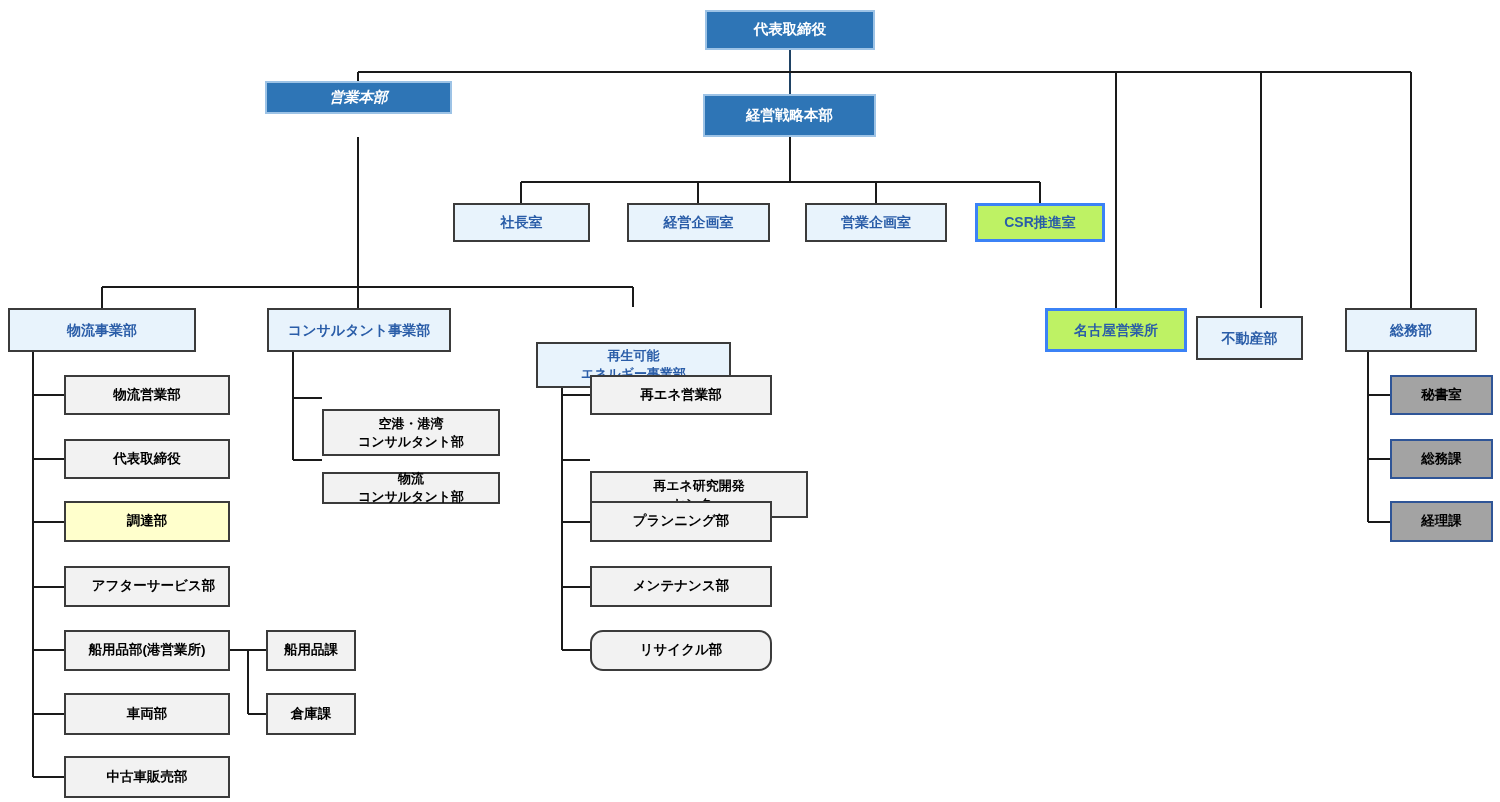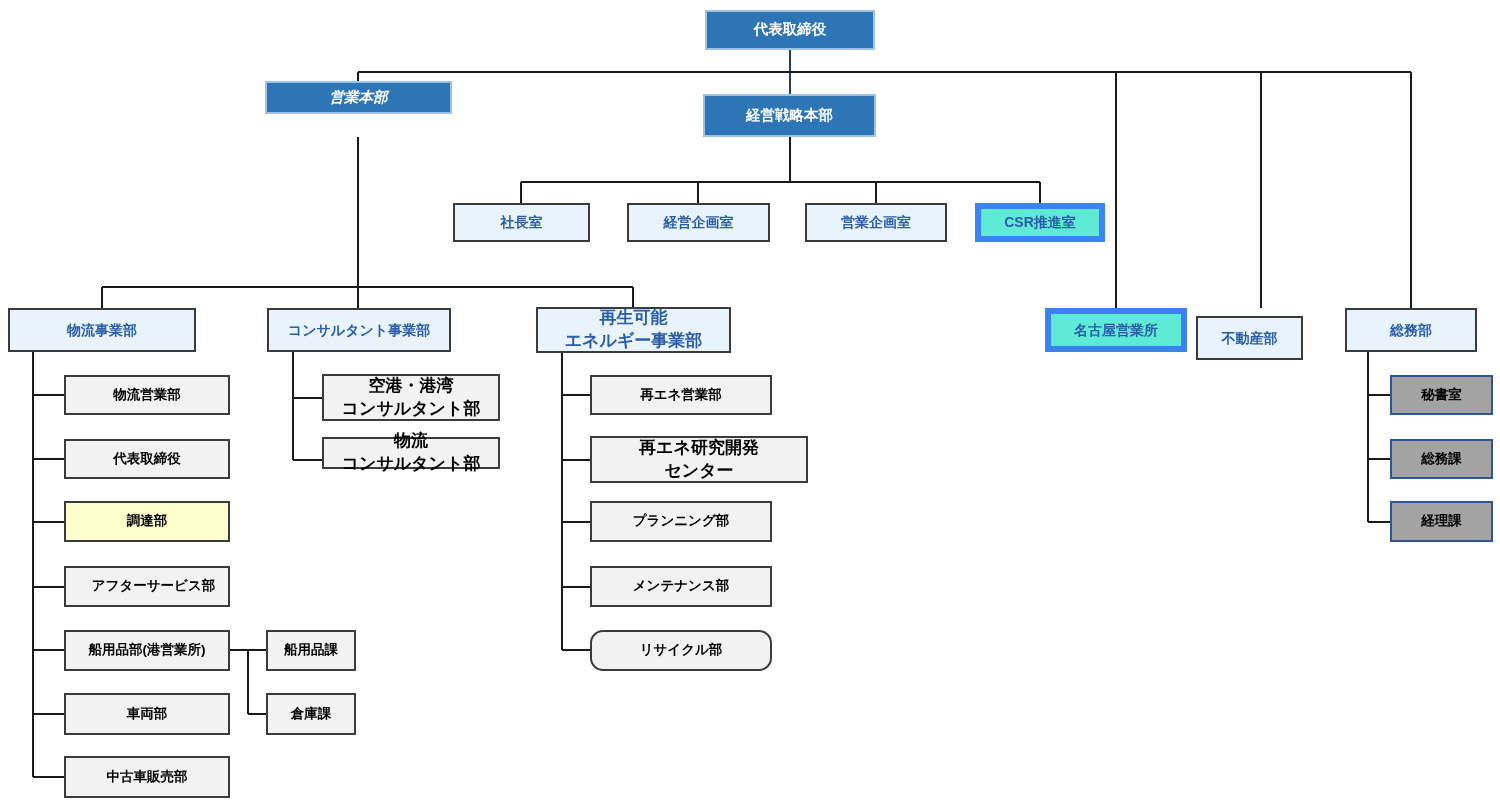--- a/index.html
+++ b/index.html
@@ -14,25 +14,25 @@
   .node{
     position:absolute;
     display:flex;align-items:center;justify-content:center;
     text-align:center;font-weight:bold;
     box-sizing:border-box;
     white-space:pre-line;line-height:1.35;
     font-size:14px;
   }
   .primary{background:#2E75B6;border:2px solid #9DC3E6;color:#ffffff;font-size:14.5px;}
   .lightblue{background:#E8F3FC;border:2px solid #3B3B3B;color:#2A5DA8;}
-  .lightblue-navy{background:#5eead4;border:6px solid #3b82f6;color:#2A5DA8;}
+  .lightblue-navy{background:#bef264;border:3px solid #3b82f6;color:#2A5DA8;}
   .gray{background:#F2F2F2;border:2px solid #3B3B3B;color:#000000;font-size:13.5px;}
   .gray-navy{background:#a3a3a3;border:2px solid #2F5597;color:#000000;font-size:13.5px;}
   .yellow{background:#FFFFCC;border:2px solid #3B3B3B;color:#000000;font-size:13.5px;}
-  .two-line{font-size:17px;}
+  .two-line{font-size:13px;margin-top:35px;}
 </style>
 </head>
 <body>
 
 <div class="canvas">
 
   <svg class="wires" viewBox="0 0 1500 802">
     <g stroke="#1A1A1A" stroke-width="1.6" fill="none" shape-rendering="crispEdges">
 
       <line x1="790" y1="50" x2="790" y2="94" stroke="#1F4264"></line>

